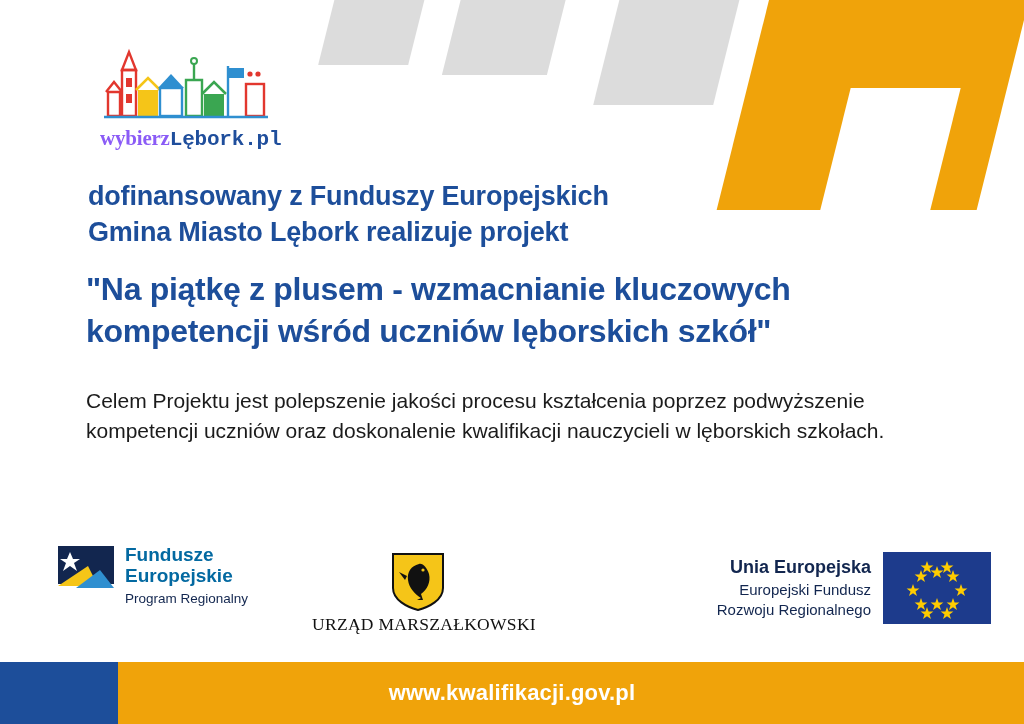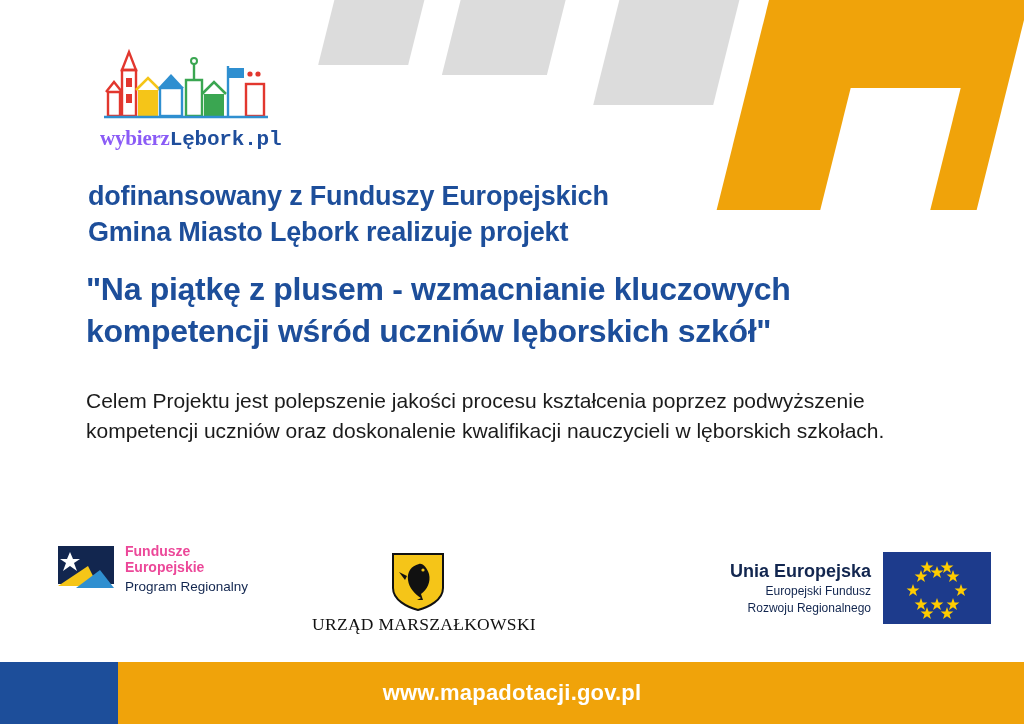--- a/index.html
+++ b/index.html
@@ -120,21 +120,21 @@
     top: 8px;
     display: flex;
     align-items: flex-start;
   }
   .fe-mark { width: 60px; height: 62px; display: block; }
   .fe-text {
     margin-left: 9px;
     line-height: 1.12;
   }
   .fe-text .l1 {
-    font-size: 14px; font-weight: bold; color: #ec4899;
+    font-size: 19px; font-weight: bold; color: #0369a1;
   }
   .fe-text .l3 {
     font-size: 13.5px; color: #12264f; margin-top: 4px;
   }
 
   .um-logo {
     position: absolute;
     left: 300px;
     top: 14px;
     display: flex;
@@ -159,21 +159,21 @@
     display: flex;
     align-items: center;
   }
   .ue-text {
     text-align: right;
     margin-right: 12px;
     color: #12264f;
     line-height: 1.2;
   }
   .ue-text .t1 { font-size: 18px; font-weight: bold; }
-  .ue-text .t2 { font-size: 12px; margin-top: 2px; }
+  .ue-text .t2 { font-size: 15px; margin-top: 2px; }
   .flag { width: 108px; height: 72px; display: block; }
 
   
   .bottom-bar {
     position: absolute;
     left: 0;
     bottom: 0;
     width: 1024px;
     height: 62px;
     background: #f0a30a;
@@ -312,14 +312,14 @@
         <polygon points="64,9 65.6,13.6 70.4,13.6 66.5,16.5 68,21 64,18.2 60,21 61.5,16.5 57.6,13.6 62.4,13.6"></polygon>
         <polygon points="44,55 45.6,59.6 50.4,59.6 46.5,62.5 48,67 44,64.2 40,67 41.5,62.5 37.6,59.6 42.4,59.6"></polygon>
         <polygon points="64,55 65.6,59.6 70.4,59.6 66.5,62.5 68,67 64,64.2 60,67 61.5,62.5 57.6,59.6 62.4,59.6"></polygon>
       </g>
     </svg>
   </div>
 </div>
 
 <div class="bottom-bar">
   <div class="blue-cap"></div>
-  <div class="bottom-url">www.mapadotacji.gov.pl</div>
+  <div class="bottom-url">www.kwalifikacji.gov.pl</div>
 </div>
 
 </body></html>

